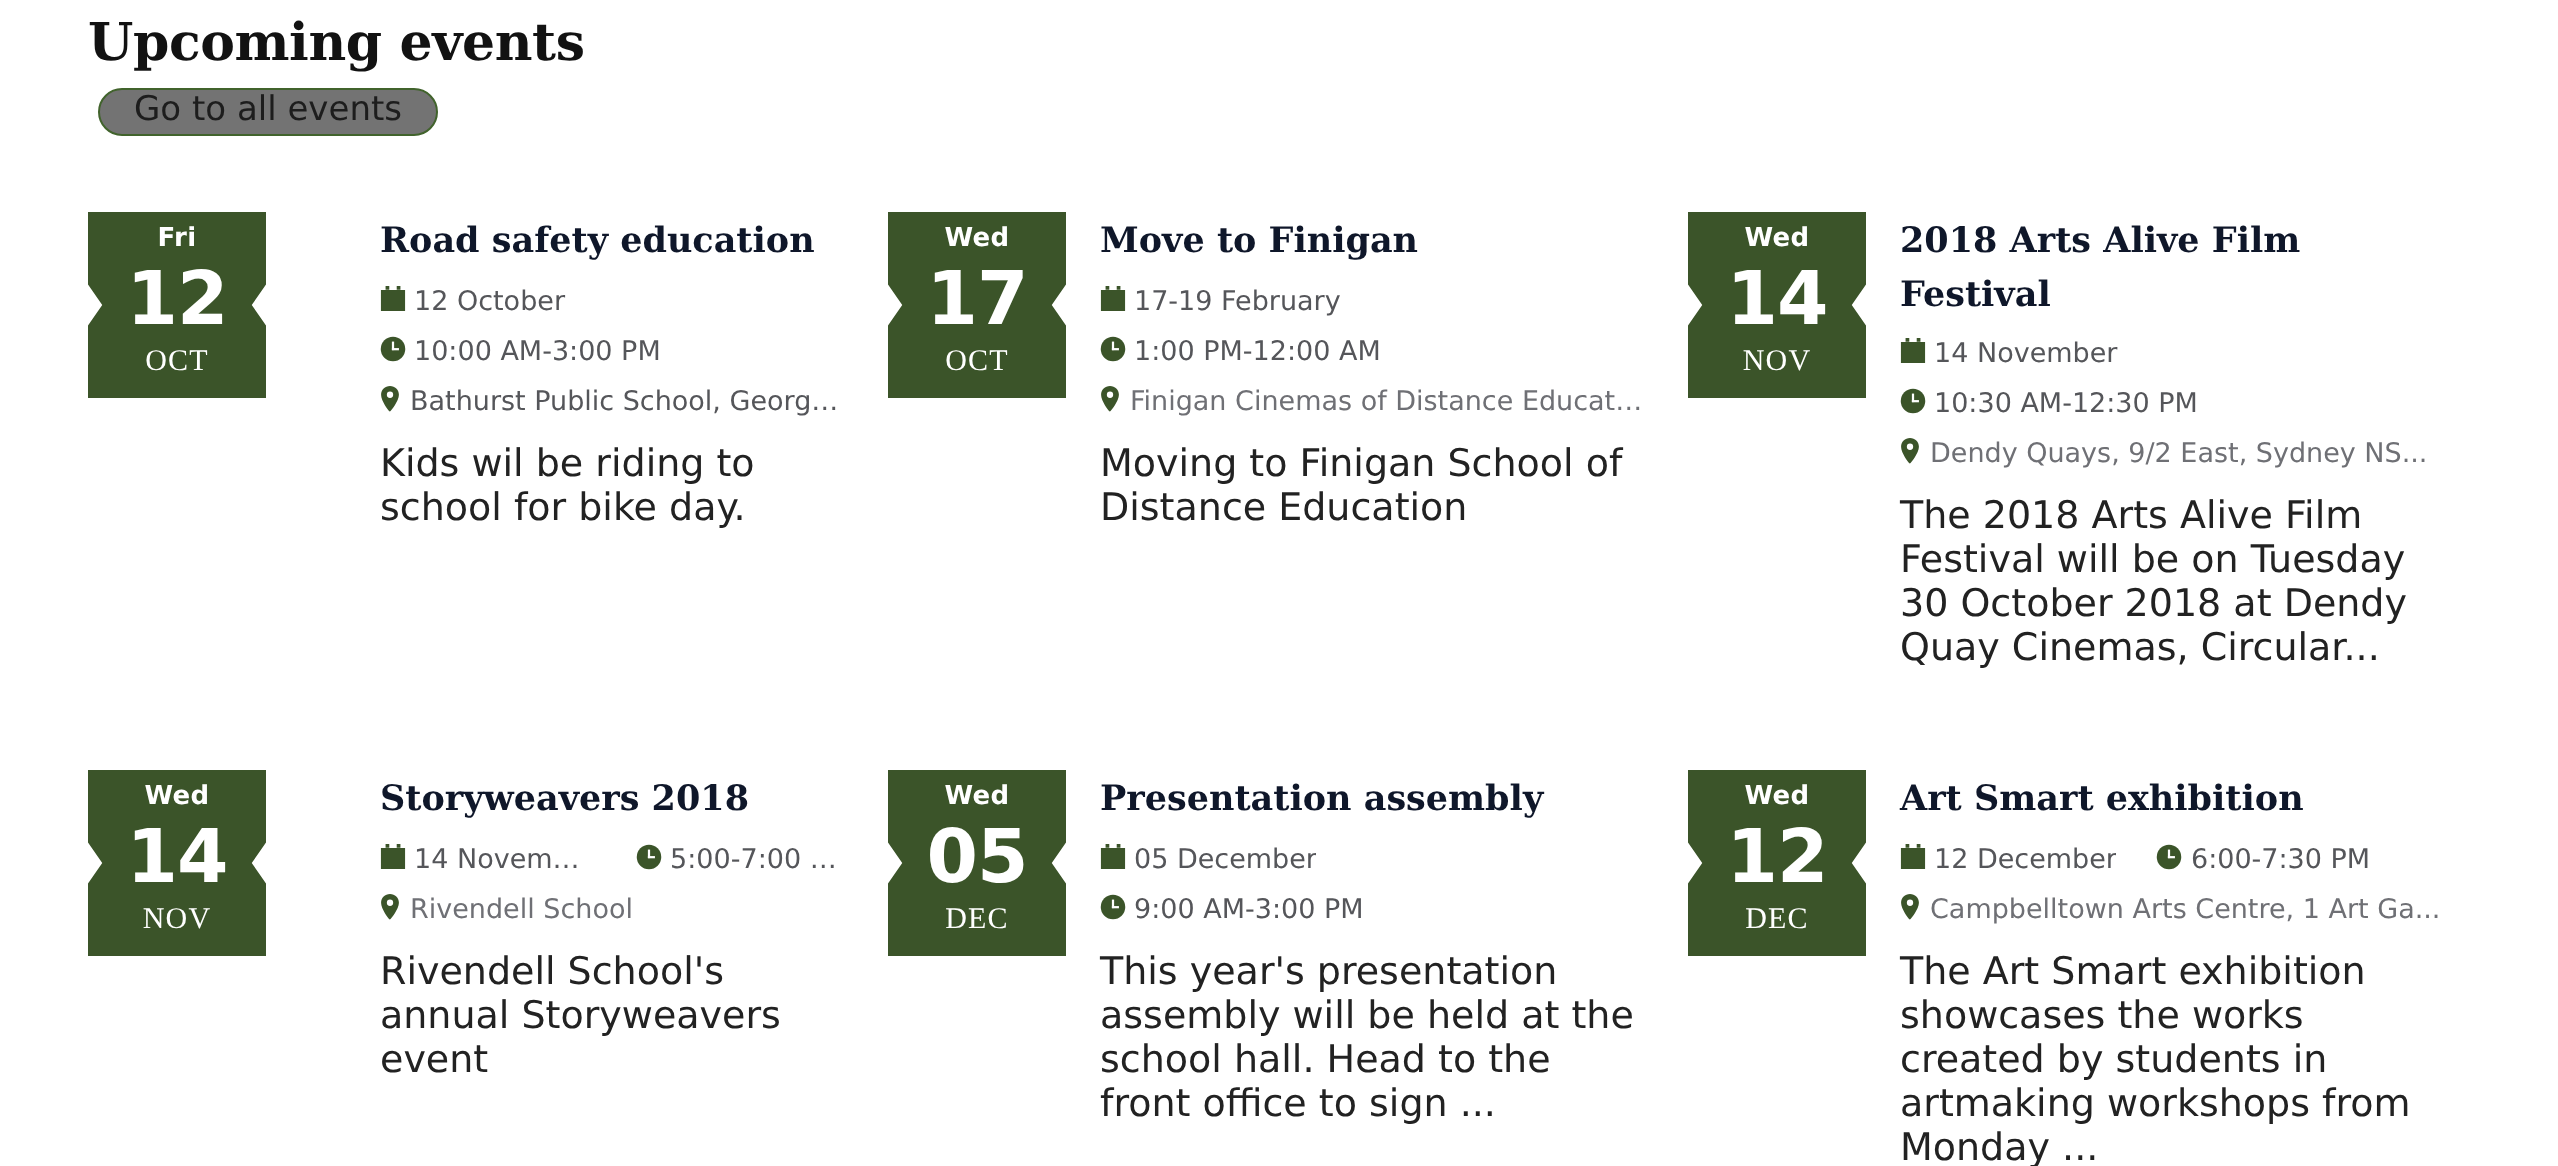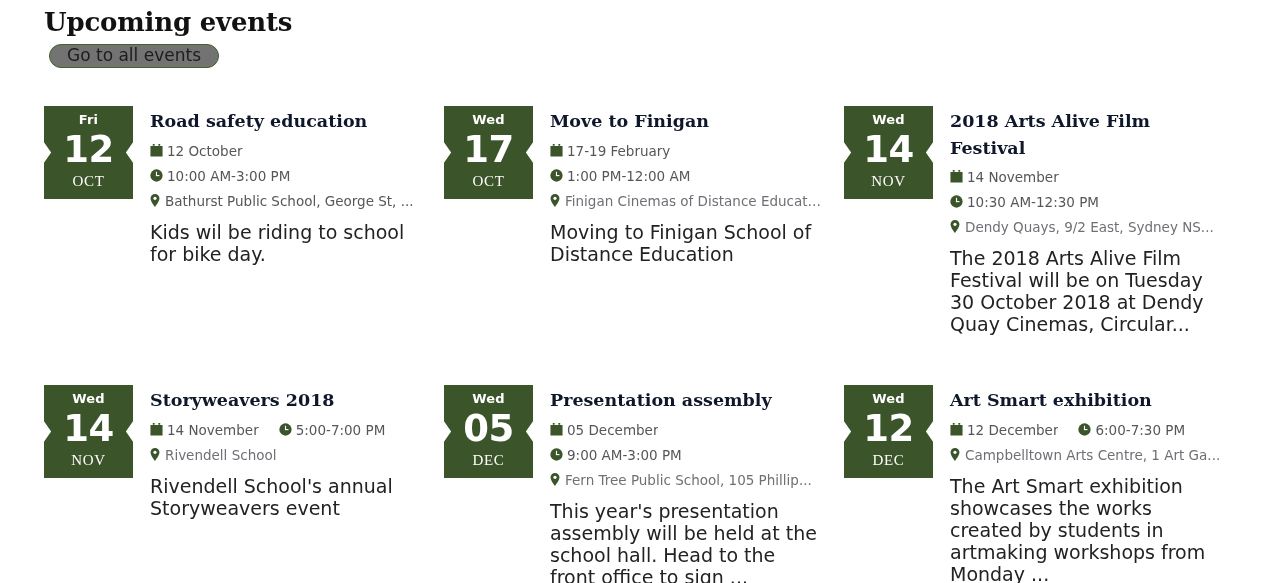--- a/index.html
+++ b/index.html
@@ -69,21 +69,21 @@
   }
   .events-row.row-1 { height: 279px; }
   .events-row.row-2 { height: 198px; }
 
   .event-card {
     position: absolute;
     top: 0;
     display: flex;
     align-items: flex-start;
   }
-  .event-card.col-1 { left: 44px;  width: 380px; }
+  .event-card.col-1 { left: 44px;  width: 380px; gap: 40px; }
   .event-card.col-2 { left: 444px; width: 380px; }
   .event-card.col-3 { left: 844px; width: 380px; }
 
   
   .date-badge {
     flex: 0 0 auto;
     width: 89px;
     height: 93px;
     background: #3b5429;
     color: #ffffff;
@@ -372,63 +372,54 @@
           <div class="meta-line">
             <span class="meta-item">
               <svg class="ico" viewBox="0 0 14 14">
                   <circle cx="7" cy="7" r="6.6"></circle>
                   <rect x="6.4" y="3" width="1.2" height="4.6" fill="#ffffff"></rect>
                   <rect x="6.4" y="6.5" width="3.8" height="1.2" fill="#ffffff"></rect>
                 </svg>
               <span class="meta-text">9:00 AM-3:00 PM</span>
             </span>
           </div>
+          <div class="event-desc">This year's presentation assembly will be held at the school hall. Head to the front office to sign ...</div>
+        </div>
+      </div>
+
+      <div class="event-card col-3">
+        <div class="date-badge">
+          <div class="badge-dow">Wed</div>
+          <div class="badge-day">12</div>
+          <div class="badge-month">DEC</div>
+        </div>
+        <div class="card-body">
+          <div class="event-title">Art Smart exhibition</div>
+          <div class="meta-line">
+            <span class="meta-item">
+              <svg class="ico" viewBox="0 0 14 14">
+                  <path d="M3 0h2v2H3zM9 0h2v2H9zM0.5 2.2h13v11.3h-13zM2 4.4h10v1.3H2zM2 6.6h2v1.6H2zM5 6.6h2v1.6H5zM8 6.6h2v1.6H8zM11 6.6h1v1.6h-1zM2 9.1h2v1.6H2zM5 9.1h2v1.6H5zM8 9.1h2v1.6H8zM11 9.1h1v1.6h-1z"></path>
+                </svg>
+              <span class="meta-text">12 December</span>
+            </span>
+            <span class="meta-item">
+              <svg class="ico" viewBox="0 0 14 14">
+                  <circle cx="7" cy="7" r="6.6"></circle>
+                  <rect x="6.4" y="3" width="1.2" height="4.6" fill="#ffffff"></rect>
+                  <rect x="6.4" y="6.5" width="3.8" height="1.2" fill="#ffffff"></rect>
+                </svg>
+              <span class="meta-text">6:00-7:30 PM</span>
+            </span>
+          </div>
           <div class="meta-line">
             <span class="meta-item">
               <svg class="ico pin" viewBox="0 0 10 14">
                   <path d="M5 0C2.3 0 0.2 2.1 0.2 4.7c0 3.4 4.1 8.6 4.3 8.8 0.2 0.3 0.6 0.3 0.8 0 0.2-0.2 4.5-5.4 4.5-8.8C9.8 2.1 7.7 0 5 0z"></path>
                   <circle cx="5" cy="4.7" r="1.7" fill="#ffffff"></circle>
                 </svg>
-              <span class="meta-text muted">Fern Tree Public School, 105 Phillip...</span>
-            </span>
-          </div>
-          <div class="event-desc">This year's presentation assembly will be held at the school hall. Head to the front office to sign ...</div>
-        </div>
-      </div>
-
-      <div class="event-card col-3">
-        <div class="date-badge">
-          <div class="badge-dow">Wed</div>
-          <div class="badge-day">12</div>
-          <div class="badge-month">DEC</div>
-        </div>
-        <div class="card-body">
-          <div class="event-title">Art Smart exhibition</div>
-          <div class="meta-line">
-            <span class="meta-item">
-              <svg class="ico" viewBox="0 0 14 14">
-                  <path d="M3 0h2v2H3zM9 0h2v2H9zM0.5 2.2h13v11.3h-13zM2 4.4h10v1.3H2zM2 6.6h2v1.6H2zM5 6.6h2v1.6H5zM8 6.6h2v1.6H8zM11 6.6h1v1.6h-1zM2 9.1h2v1.6H2zM5 9.1h2v1.6H5zM8 9.1h2v1.6H8zM11 9.1h1v1.6h-1z"></path>
-                </svg>
-              <span class="meta-text">12 December</span>
-            </span>
-            <span class="meta-item">
-              <svg class="ico" viewBox="0 0 14 14">
-                  <circle cx="7" cy="7" r="6.6"></circle>
-                  <rect x="6.4" y="3" width="1.2" height="4.6" fill="#ffffff"></rect>
-                  <rect x="6.4" y="6.5" width="3.8" height="1.2" fill="#ffffff"></rect>
-                </svg>
-              <span class="meta-text">6:00-7:30 PM</span>
-            </span>
-          </div>
-          <div class="meta-line">
-            <span class="meta-item">
-              <svg class="ico pin" viewBox="0 0 10 14">
-                  <path d="M5 0C2.3 0 0.2 2.1 0.2 4.7c0 3.4 4.1 8.6 4.3 8.8 0.2 0.3 0.6 0.3 0.8 0 0.2-0.2 4.5-5.4 4.5-8.8C9.8 2.1 7.7 0 5 0z"></path>
-                  <circle cx="5" cy="4.7" r="1.7" fill="#ffffff"></circle>
-                </svg>
               <span class="meta-text muted">Campbelltown Arts Centre, 1 Art Ga...</span>
             </span>
           </div>
           <div class="event-desc">The Art Smart exhibition showcases the works created by students in artmaking workshops from Monday ...</div>
         </div>
       </div>
 
     </div>
 
   </div>

